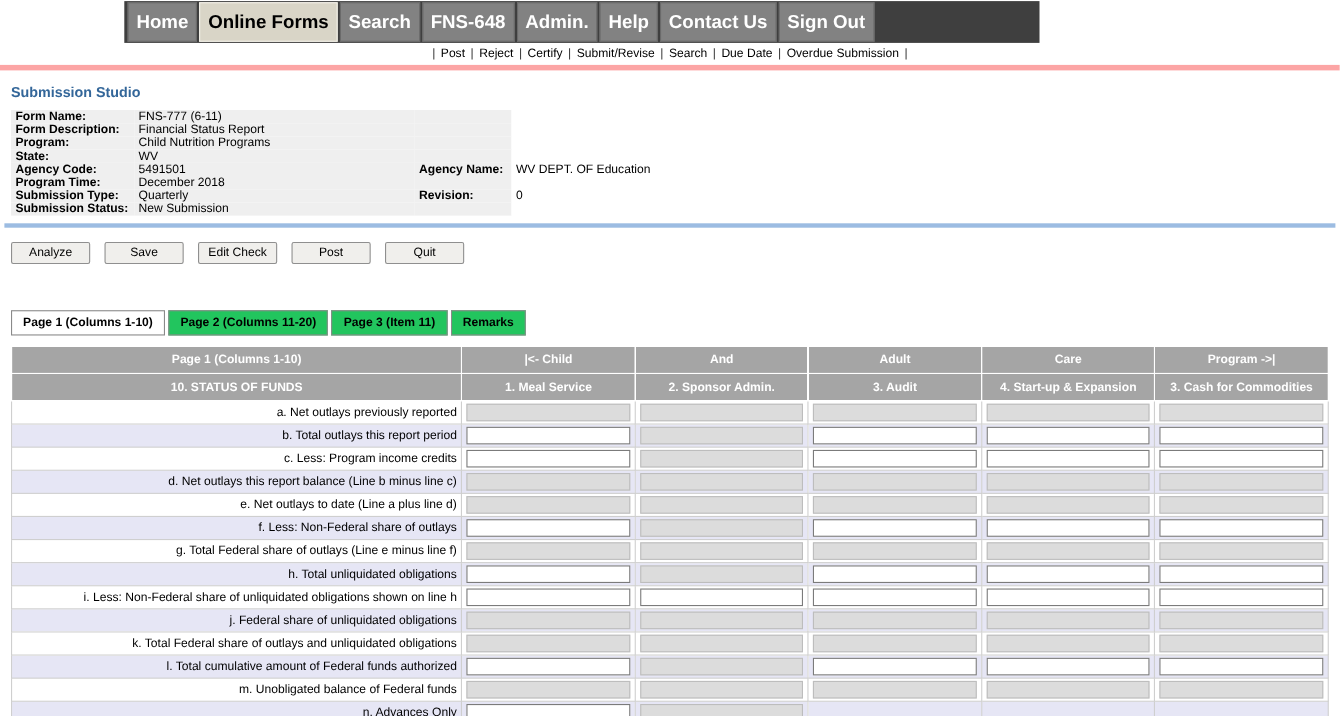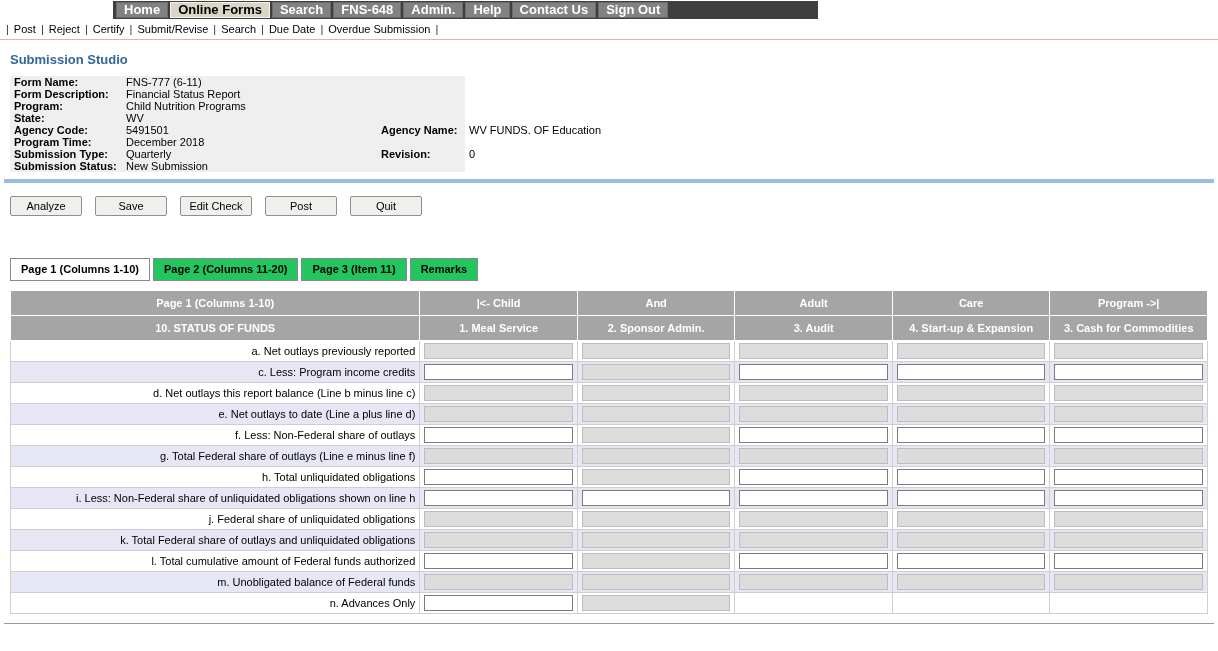--- a/index.html
+++ b/index.html
@@ -11,28 +11,28 @@
     width: 1218px;
   }
 
   
   .topbar { padding: 1px 0 1px 113px; background:#fff; }
   .navstrip {
     display: inline-flex; align-items: center; gap: 2px;
     background: var(--nav_bar); padding: 1px 150px 1px 3px;
   }
   .navbtn {
-    background:#828282; color:#fff; font-weight:bold; font-size:13px;
-    line-height:12px; padding:1px 7px; border:1px solid #6a6a6a;
+    background:#828282; color:#fff; font-weight:bold; font-size:17px;
+    line-height:12px; padding:11px 7px; border:1px solid #6a6a6a;
     cursor:pointer; white-space:nowrap;
   }
   .navbtn.active { background: var(--nav_active_bg); color:#000; border:1px solid #f4f2ea; }
 
   
-  .menubar { padding: 3px 6px 4px; border-bottom: 1px solid #fca5a5; }
+  .menubar { padding: 3px 6px 4px; border-bottom: 5px solid #fca5a5; text-align: center; }
   .menubar .menuitem { margin: 0 5px; cursor: pointer; }
   .menubar .sep { color: #333; }
 
   
   .title { font-size: 13px; font-weight: bold; color: var(--heading); margin: 12px 0 9px 10px; }
 
   
   table.info { border-collapse: collapse; margin-left: 10px; width: 1060px; }
   table.info td { padding: 0 4px; height: 12px; line-height: 12px; vertical-align: top; white-space: nowrap; }
   td.il  { font-weight: bold; background:#efefef; width: 112px; }
@@ -123,21 +123,21 @@
       <tr>
         <td class="il">State:</td>
         <td class="iv">WV</td>
         <td class="il2"></td>
         <td class="iv2"></td>
       </tr>
       <tr>
         <td class="il">Agency Code:</td>
         <td class="iv">5491501</td>
         <td class="il2">Agency Name:</td>
-        <td class="iv2">WV FUNDS. OF Education</td>
+        <td class="iv2">WV DEPT. OF Education</td>
       </tr>
       <tr>
         <td class="il">Program Time:</td>
         <td class="iv">December 2018</td>
         <td class="il2"></td>
         <td class="iv2"></td>
       </tr>
       <tr>
         <td class="il">Submission Type:</td>
         <td class="iv">Quarterly</td>
@@ -199,20 +199,38 @@
           <input type="text" disabled="" class="ro" style="">
         </td>
         <td class="cellinput">
           <input type="text" disabled="" class="ro" style="">
         </td>
         <td class="cellinput">
           <input type="text" disabled="" class="ro" style="">
         </td>
       </tr>
       <tr>
+        <td class="rowlabel">b. Total outlays this report period</td>
+        <td class="cellinput">
+          <input type="text" style="">
+        </td>
+        <td class="cellinput">
+          <input type="text" disabled="" class="ro" style="">
+        </td>
+        <td class="cellinput">
+          <input type="text" style="">
+        </td>
+        <td class="cellinput">
+          <input type="text" style="">
+        </td>
+        <td class="cellinput">
+          <input type="text" style="">
+        </td>
+      </tr>
+      <tr>
         <td class="rowlabel">c. Less: Program income credits</td>
         <td class="cellinput">
           <input type="text" style="">
         </td>
         <td class="cellinput">
           <input type="text" disabled="" class="ro" style="">
         </td>
         <td class="cellinput">
           <input type="text" style="">
         </td>

